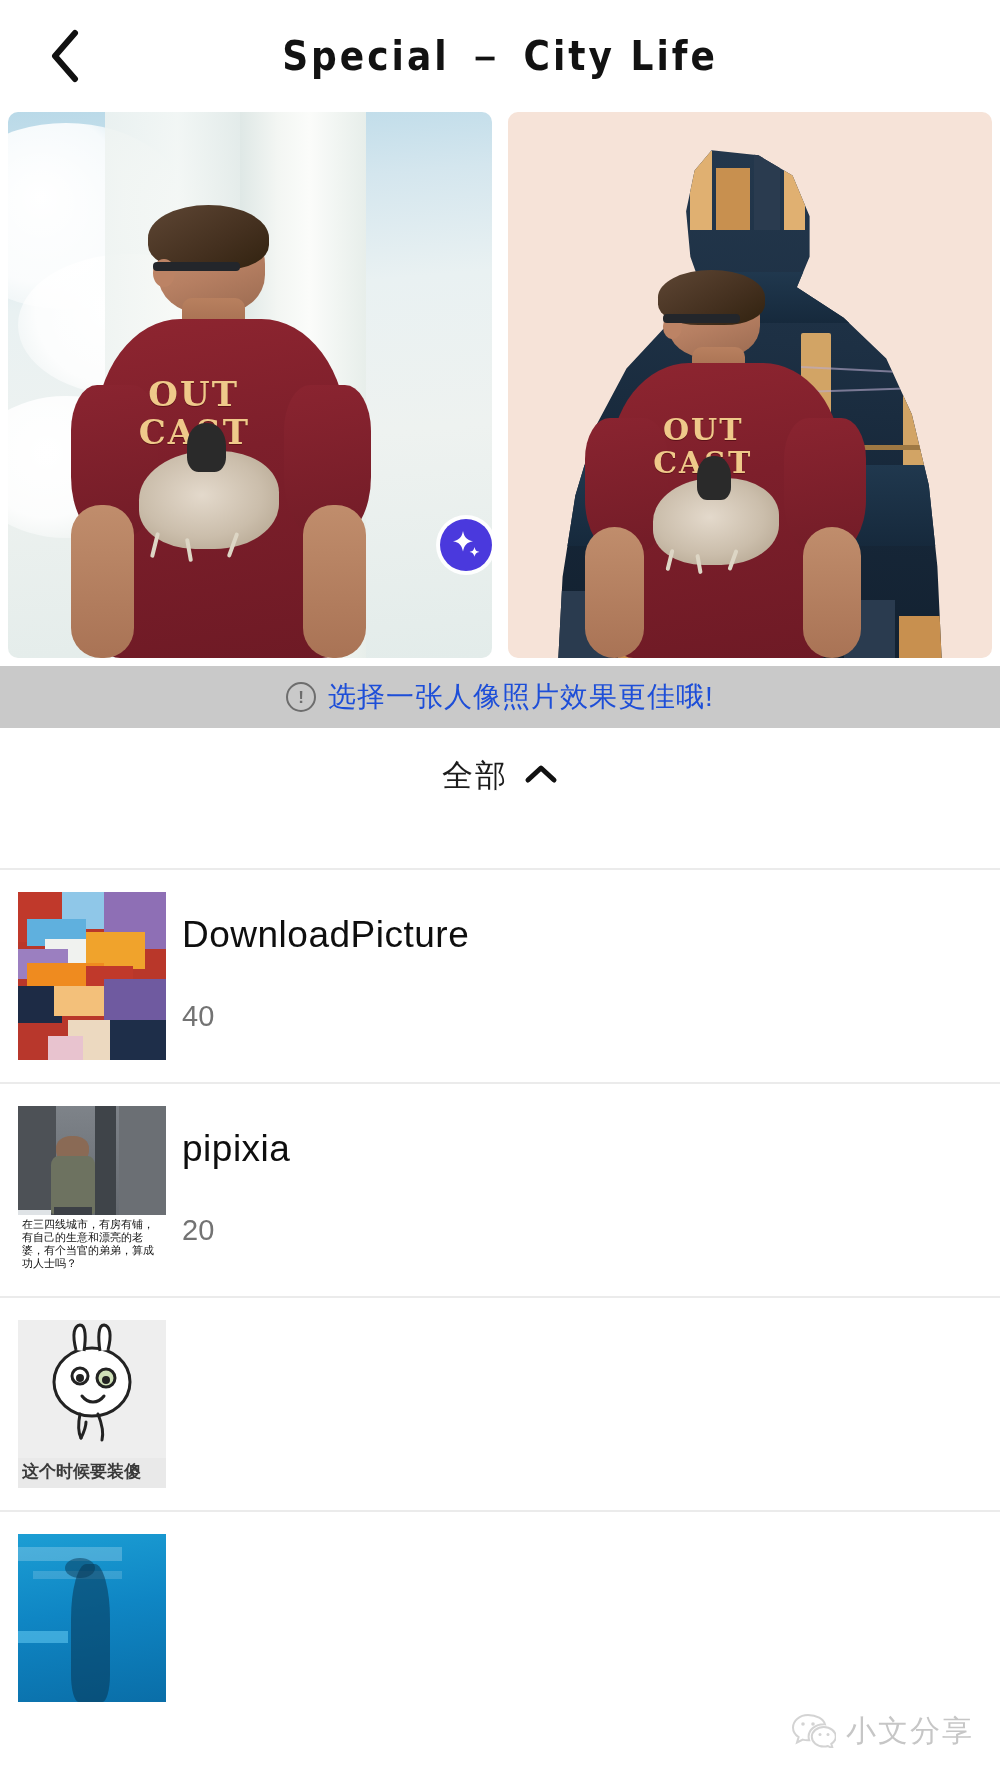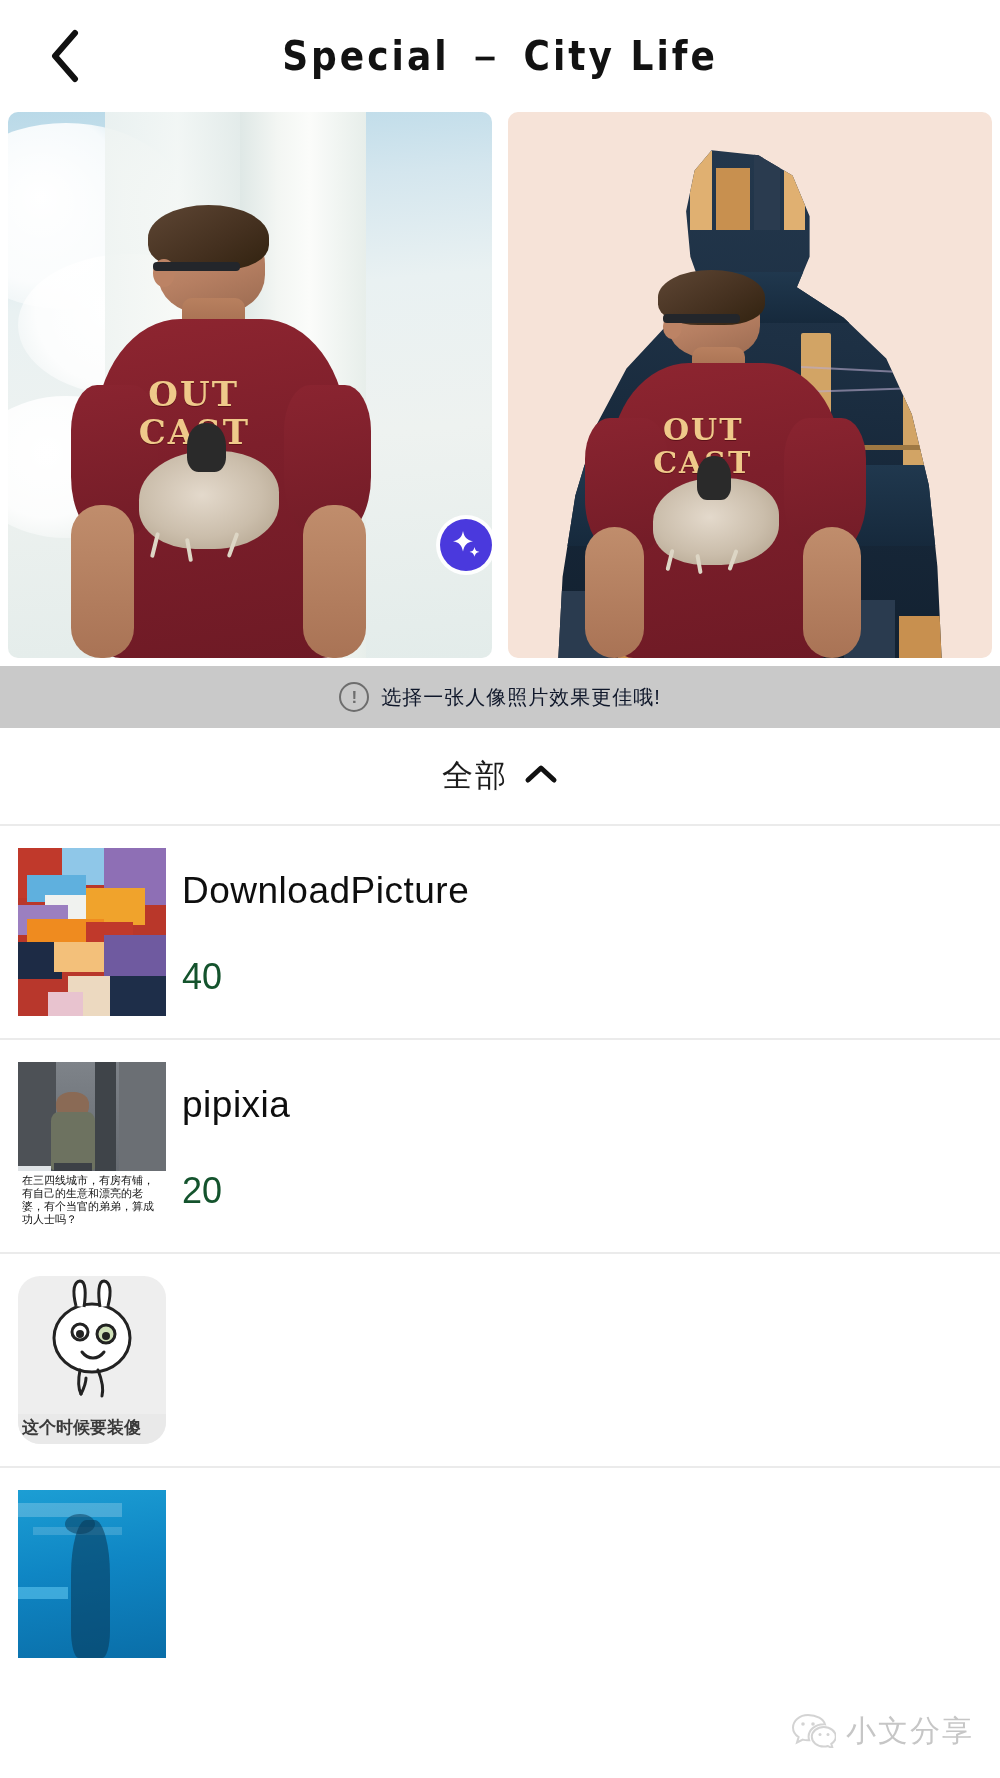--- a/index.html
+++ b/index.html
@@ -184,63 +184,63 @@
     display:flex;align-items:center;justify-content:center;
     gap:12px;
     color:#5b5b5b;
   }
   .notice .ex-icon{
     width:26px;height:26px;border-radius:50%;
     border:2px solid #6d6d6d;
     display:flex;align-items:center;justify-content:center;
     font-size:17px;font-weight:700;color:#6d6d6d;line-height:1;
   }
-  .notice .n-text{font-size:20px;color:#0f172a;letter-spacing:1px;}
+  .notice .n-text{font-size:28px;color:#1d4ed8;letter-spacing:1px;}
 
   
   .filter-row{
     height:96px;
     display:flex;align-items:center;justify-content:center;
     gap:16px;cursor:pointer;background:#fff;
   }
   .filter-row .f-label{font-size:31px;color:#1c1c1c;font-weight:500;letter-spacing:2px;}
 
   
   .album-list{background:#fff;}
   .album-row{
     display:flex;align-items:flex-start;
     padding:22px 28px 22px 18px;
     border-top:2px solid #ebebeb;
     cursor:pointer;
     gap:16px;
   }
-  .album-row:first-child{border-top:2px solid #ebebeb;}
+  .album-row:first-child{border-top:2px solid #ebebeb;margin-top:44px;}
   .thumb{
     width:148px;height:168px;flex:none;
     position:relative;overflow:hidden;background:#eee;
   }
   .album-meta{padding-top:22px;}
   .album-name{font-size:37px;color:#0e0e0e;letter-spacing:.5px;}
-  .album-count{font-size:36px;color:#14532d;margin-top:44px;}
+  .album-count{font-size:29px;color:#737373;margin-top:44px;}
 
   
   .t-mural{background:#b9372a;}
   .t-mural i{position:absolute;display:block;}
 
   
   .t-movie{background:linear-gradient(180deg,#7e8389 0%,#6d7278 45%,#585d63 100%);}
   .t-cap{
     position:absolute;left:0;bottom:0;width:100%;
     background:#fff;color:#111;
     font-size:11px;line-height:13px;
     padding:3px 4px 4px;box-sizing:border-box;
     font-family:"DejaVu Serif","Liberation Serif",serif;
   }
   
-  .t-rabbit{background:#eeeeee;border-radius:22px;}
+  .t-rabbit{background:#eeeeee;}
   .t-cap-g{
     position:absolute;left:0;bottom:0;width:100%;
     background:#e9e9e9;color:#3a3a3a;
     font-size:17px;line-height:20px;
     padding:4px 4px 6px;box-sizing:border-box;
     font-weight:700;
   }
   
   .t-water{background:linear-gradient(170deg,#1c9ed4 0%,#0f86c4 45%,#0a6ea8 100%);}
 

